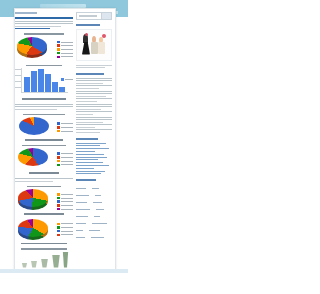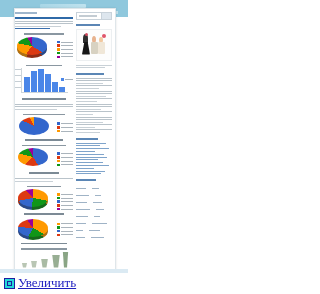--- a/index.html
+++ b/index.html
@@ -382,17 +382,13 @@
       <i style="width:11px"></i>
       <i style="width:9px"></i>
       <i style="width:13px"></i>
     </div>
 
   </div>
 </div>
 
 <div class="bottom">
   <div class="rule"></div>
-  <div class="zoomrow">
-    <span class="zicon"></span>
-    <span class="zlabel">Увеличить</span>
-  </div>
 </div>
 
 </body></html>

